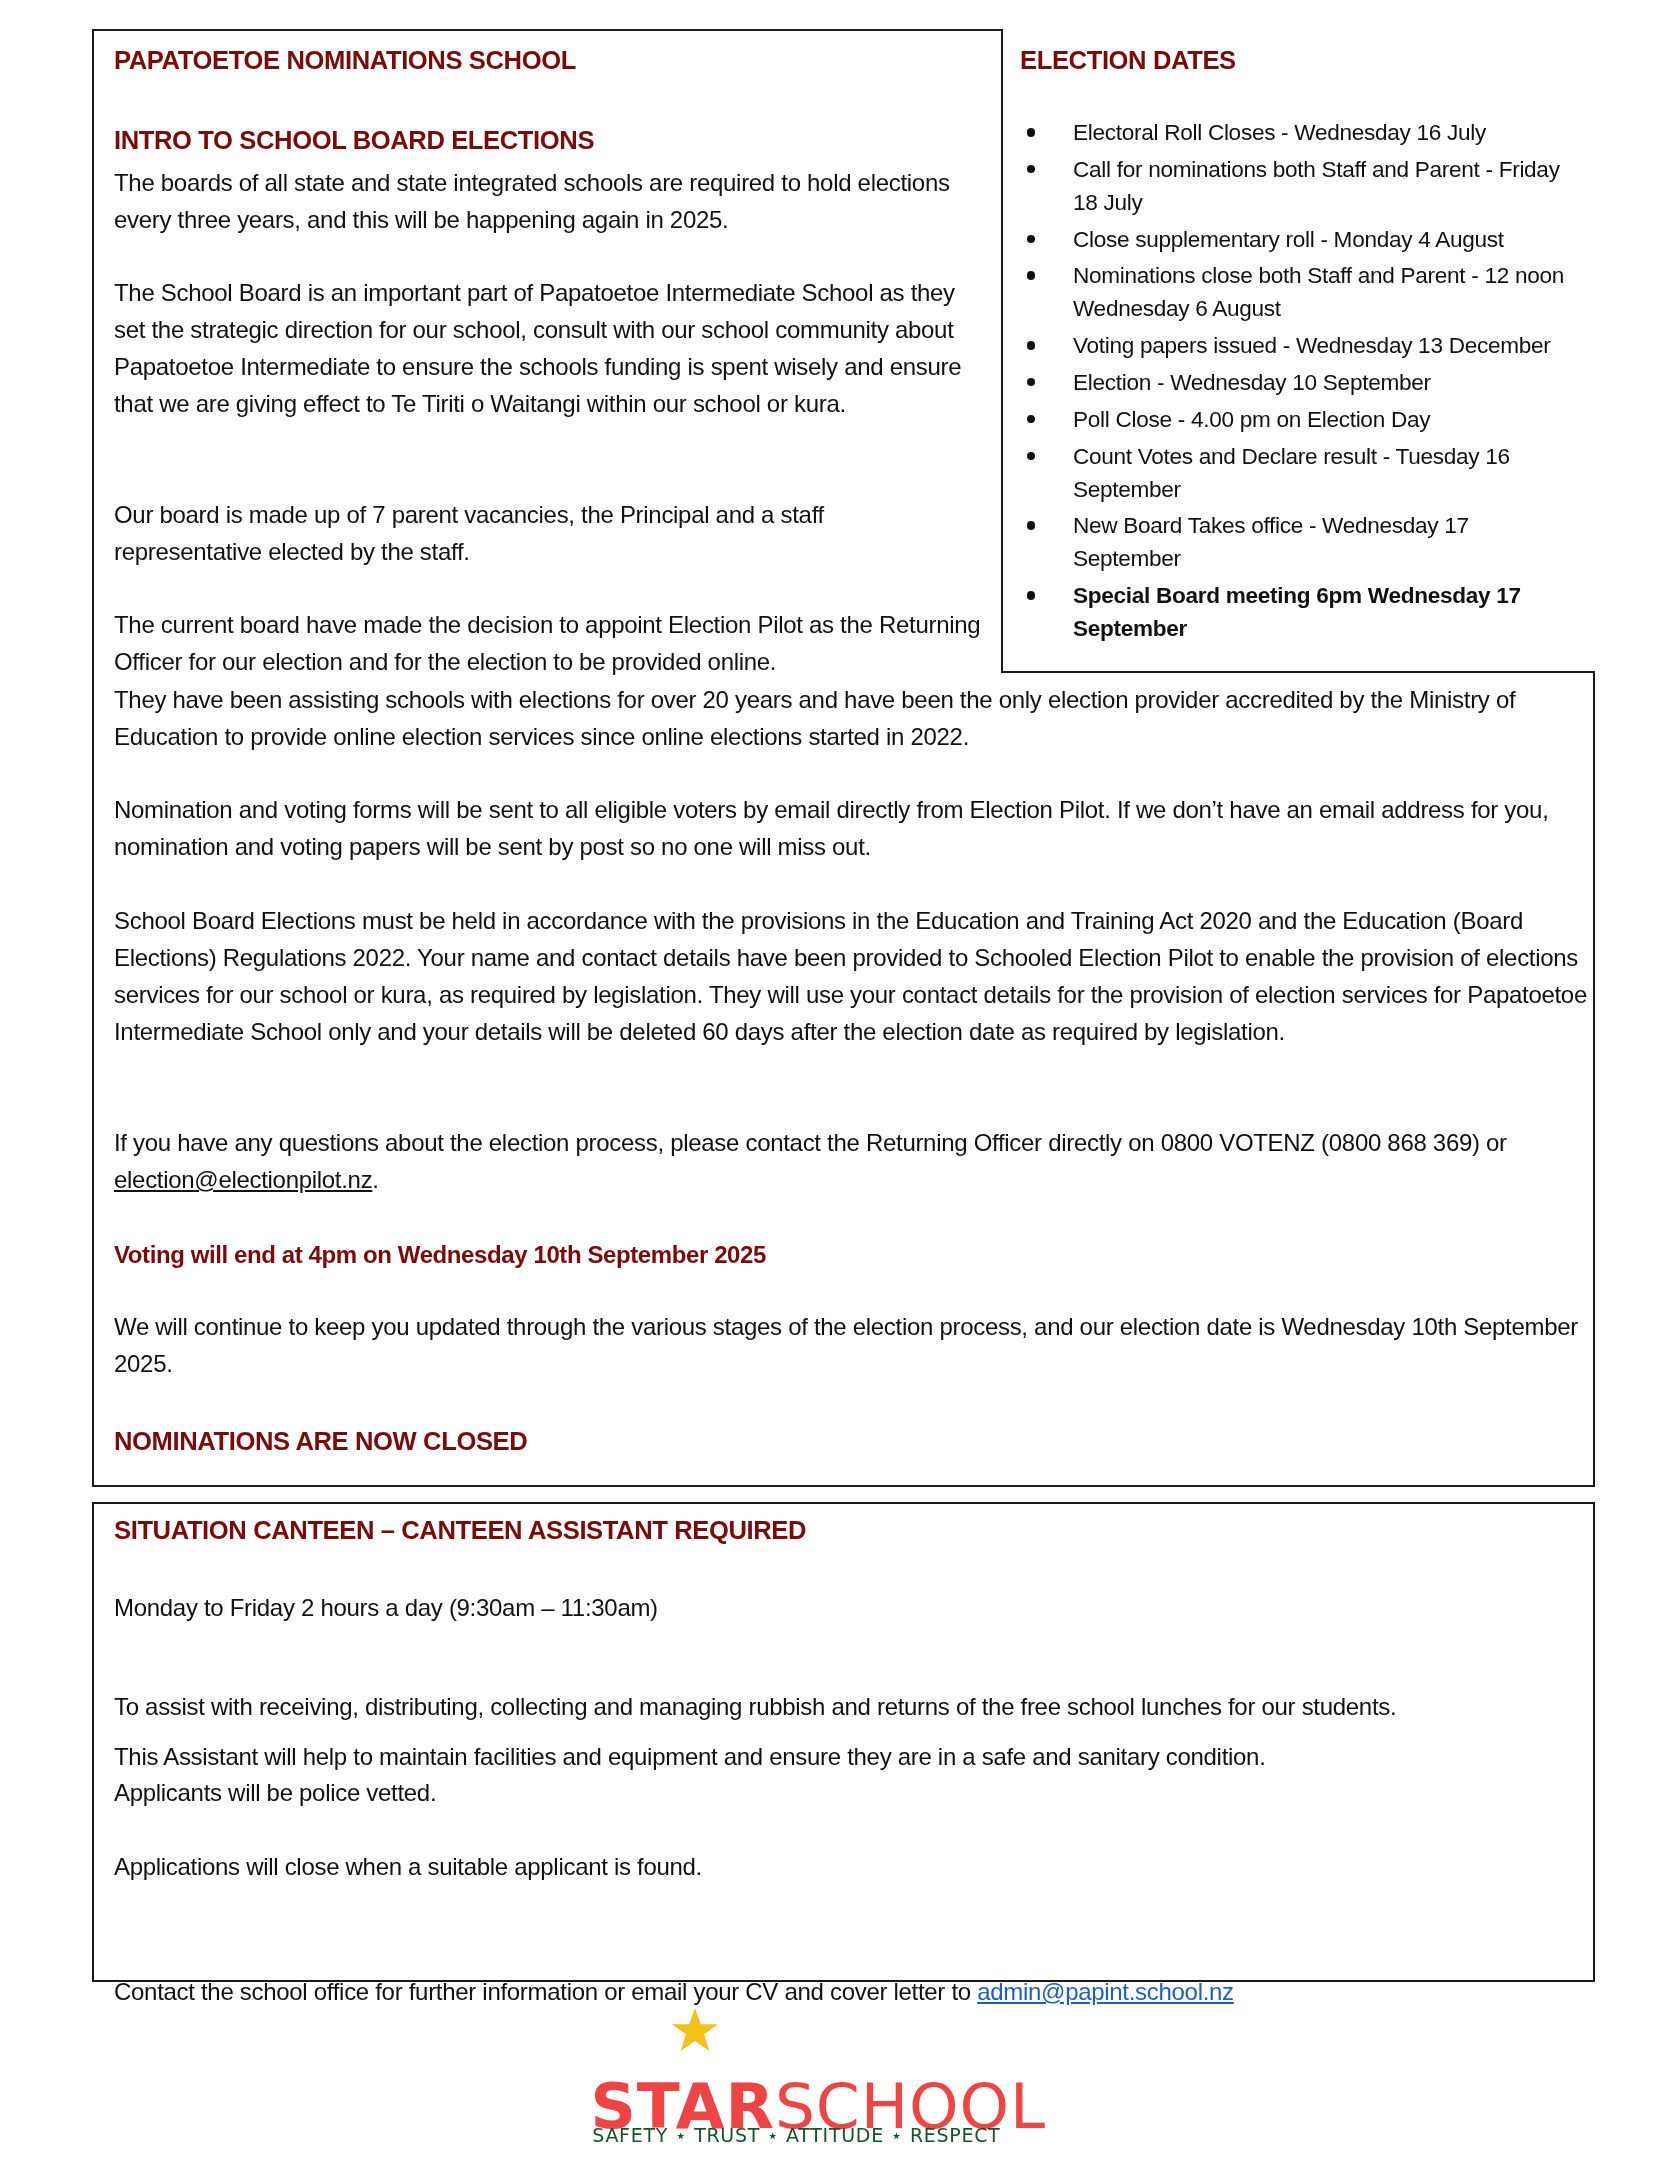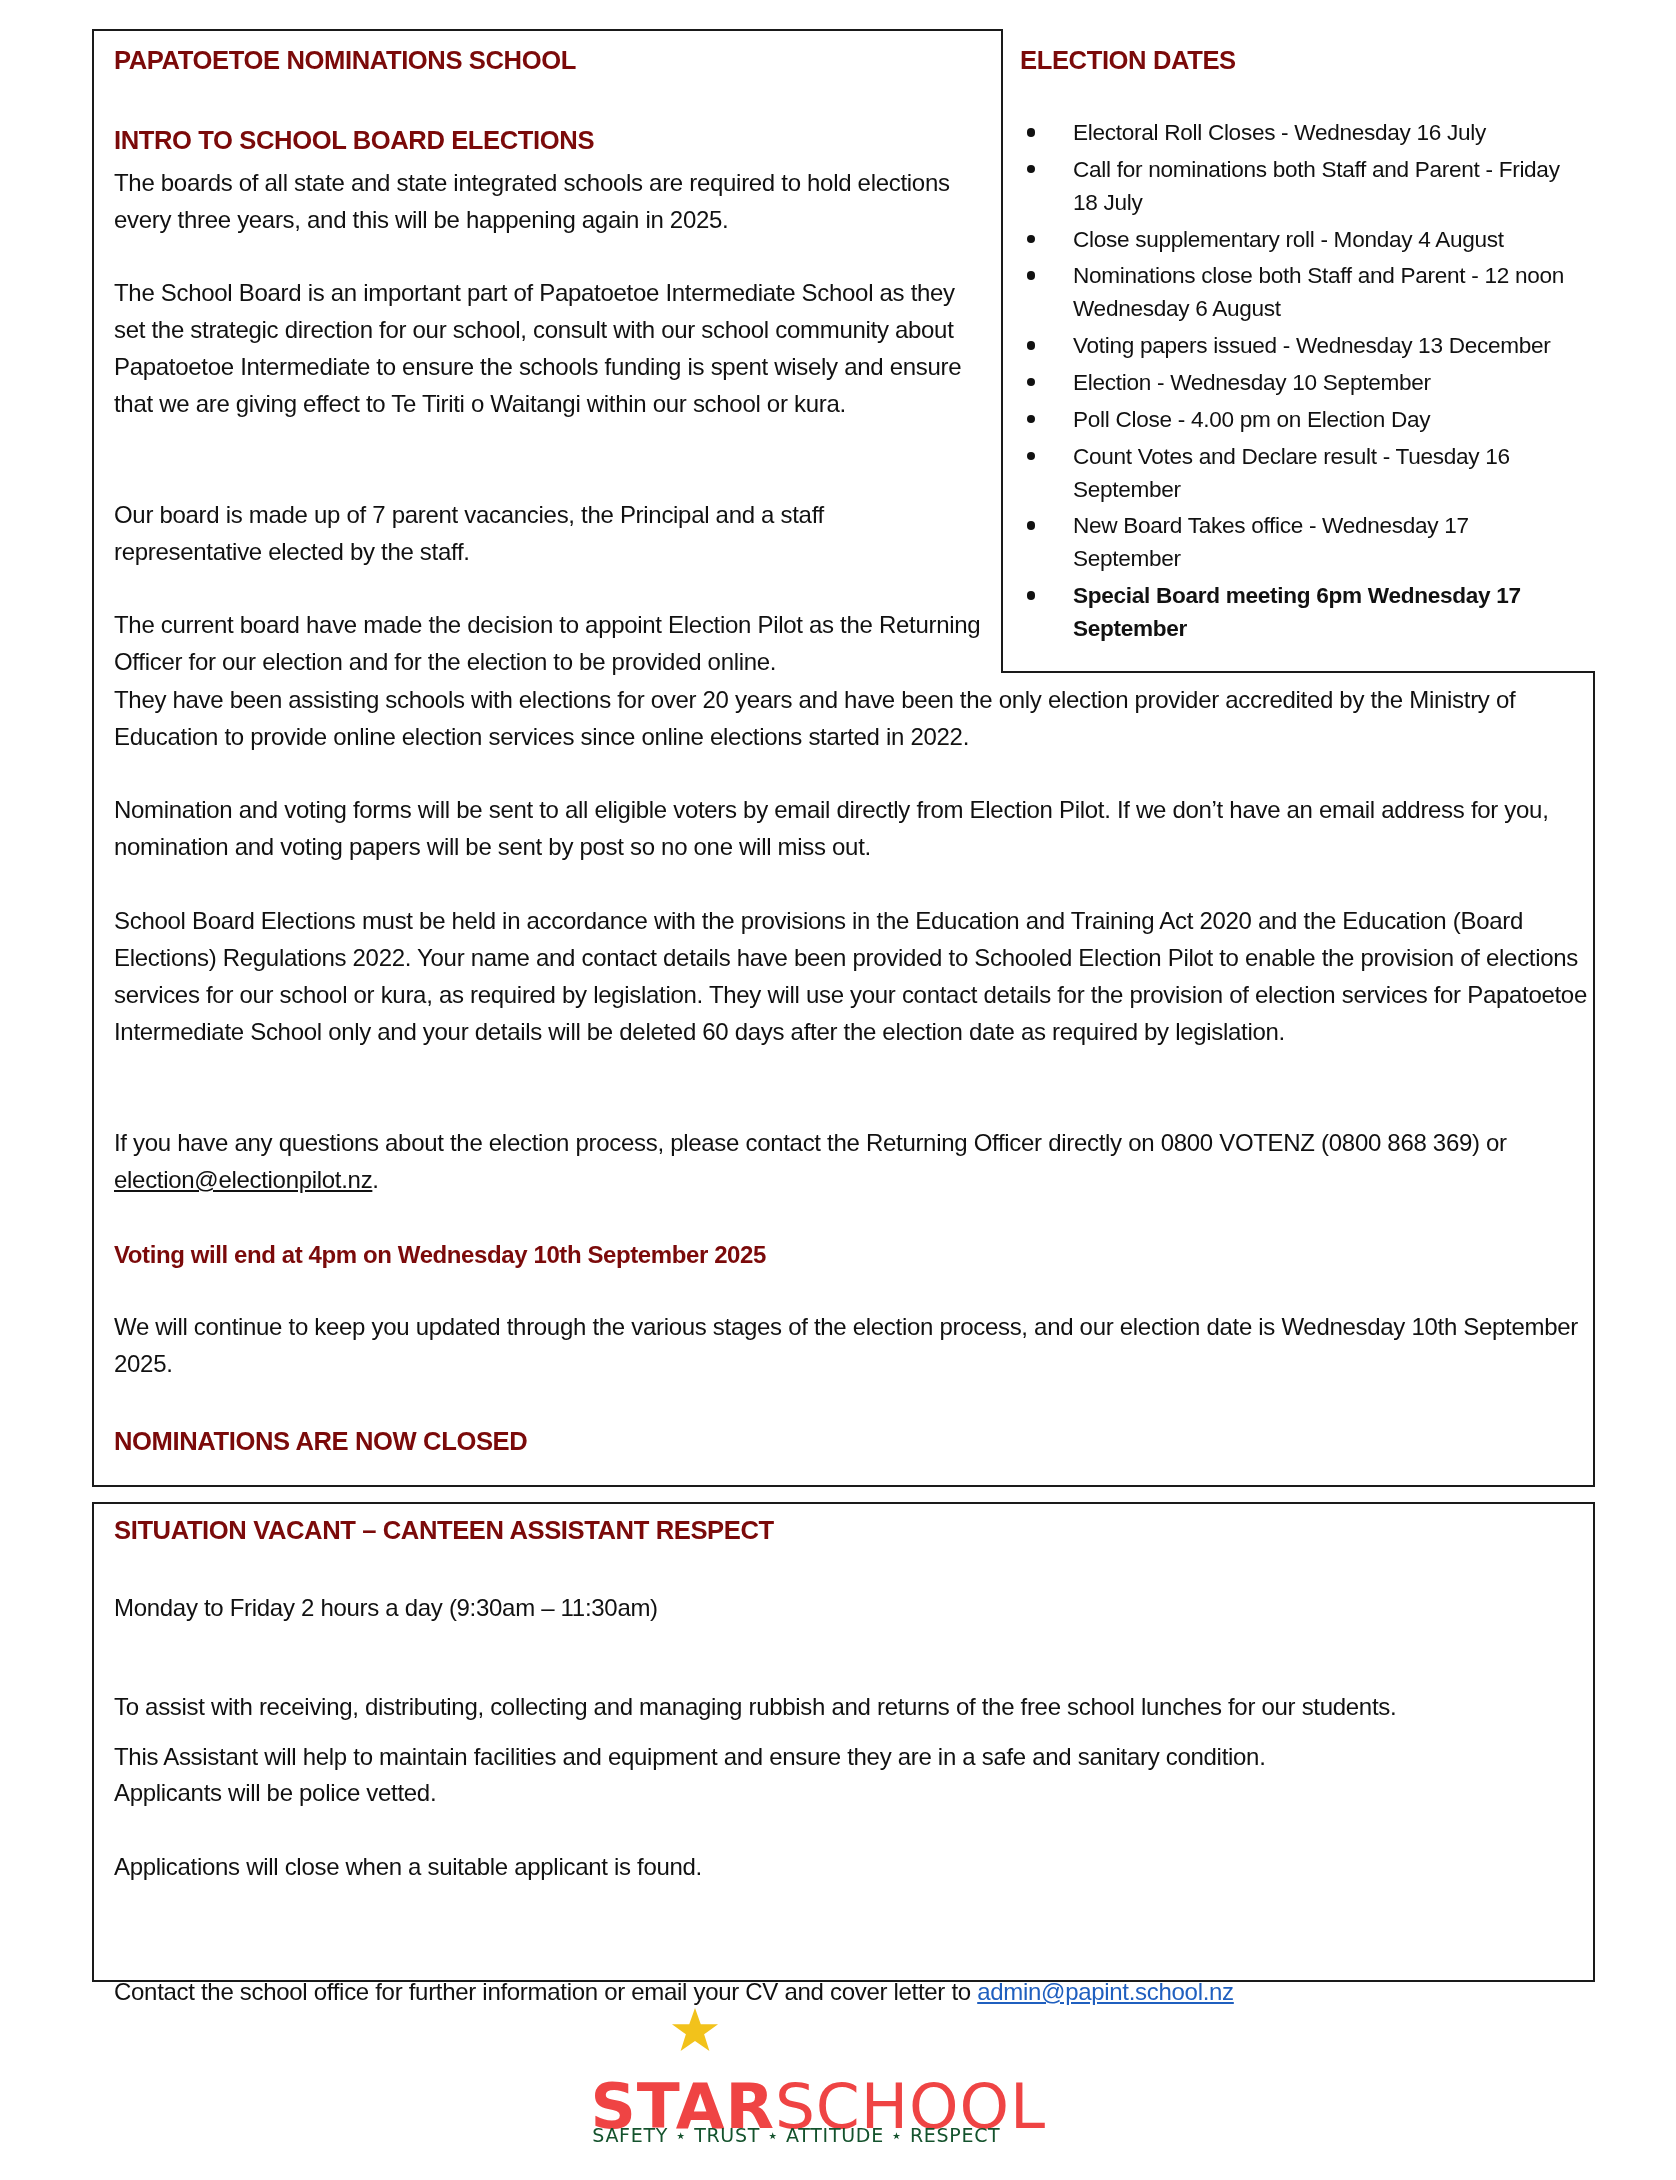--- a/index.html
+++ b/index.html
@@ -83,21 +83,21 @@
   <li><span class="bullet"></span><span>Nominations close both Staff and Parent - 12 noon Wednesday 6 August</span></li>
   <li><span class="bullet"></span><span>Voting papers issued  - Wednesday 13 December</span></li>
   <li><span class="bullet"></span><span>Election  - Wednesday 10 September</span></li>
   <li><span class="bullet"></span><span>Poll Close - 4.00 pm on Election Day</span></li>
   <li><span class="bullet"></span><span>Count Votes and Declare result  - Tuesday 16 September</span></li>
   <li><span class="bullet"></span><span>New Board Takes office - Wednesday 17 September</span></li>
   <li class="bold"><span class="bullet"></span><span>Special Board meeting 6pm Wednesday 17 September</span></li>
 </ul>
 
 <div class="box" id="box-vacant"></div>
-<div class="heading" style="left:114px; top:1516px;">SITUATION VACANT – CANTEEN ASSISTANT RESPECT</div>
+<div class="heading" style="left:114px; top:1516px;">SITUATION CANTEEN – CANTEEN ASSISTANT REQUIRED</div>
 <p class="para" style="left:114px; top:1589px; width:1465px;">Monday to Friday 2 hours a day (9:30am – 11:30am)</p>
 <p class="para" style="left:114px; top:1664px; width:1474px;margin-top:24px;">To assist with receiving, distributing, collecting and managing rubbish and returns of the free school lunches for our students.</p>
 <p class="para" style="left:114px; top:1738px; width:1465px;">This Assistant will help to maintain facilities and equipment and ensure they are in a safe and sanitary condition.</p>
 <p class="para" style="left:114px; top:1774px; width:1465px;">Applicants will be police vetted.</p>
 <p class="para" style="left:114px; top:1848px; width:1465px;">Applications will close when a suitable applicant is found.</p>
 <p class="para" style="left:114px; top:1973px; width:1474px;"><span>Contact the school office for further information or email your CV and cover letter to </span><a class="blue">admin@papint.school.nz</a></p>
 
 <div class="logo">
   <svg class="star" viewBox="0 0 100 100">
     <polygon points="50,4 62,38 98,38 69,59 80,94 50,73 20,94 31,59 2,38 38,38" fill="#f2c21b"></polygon>

